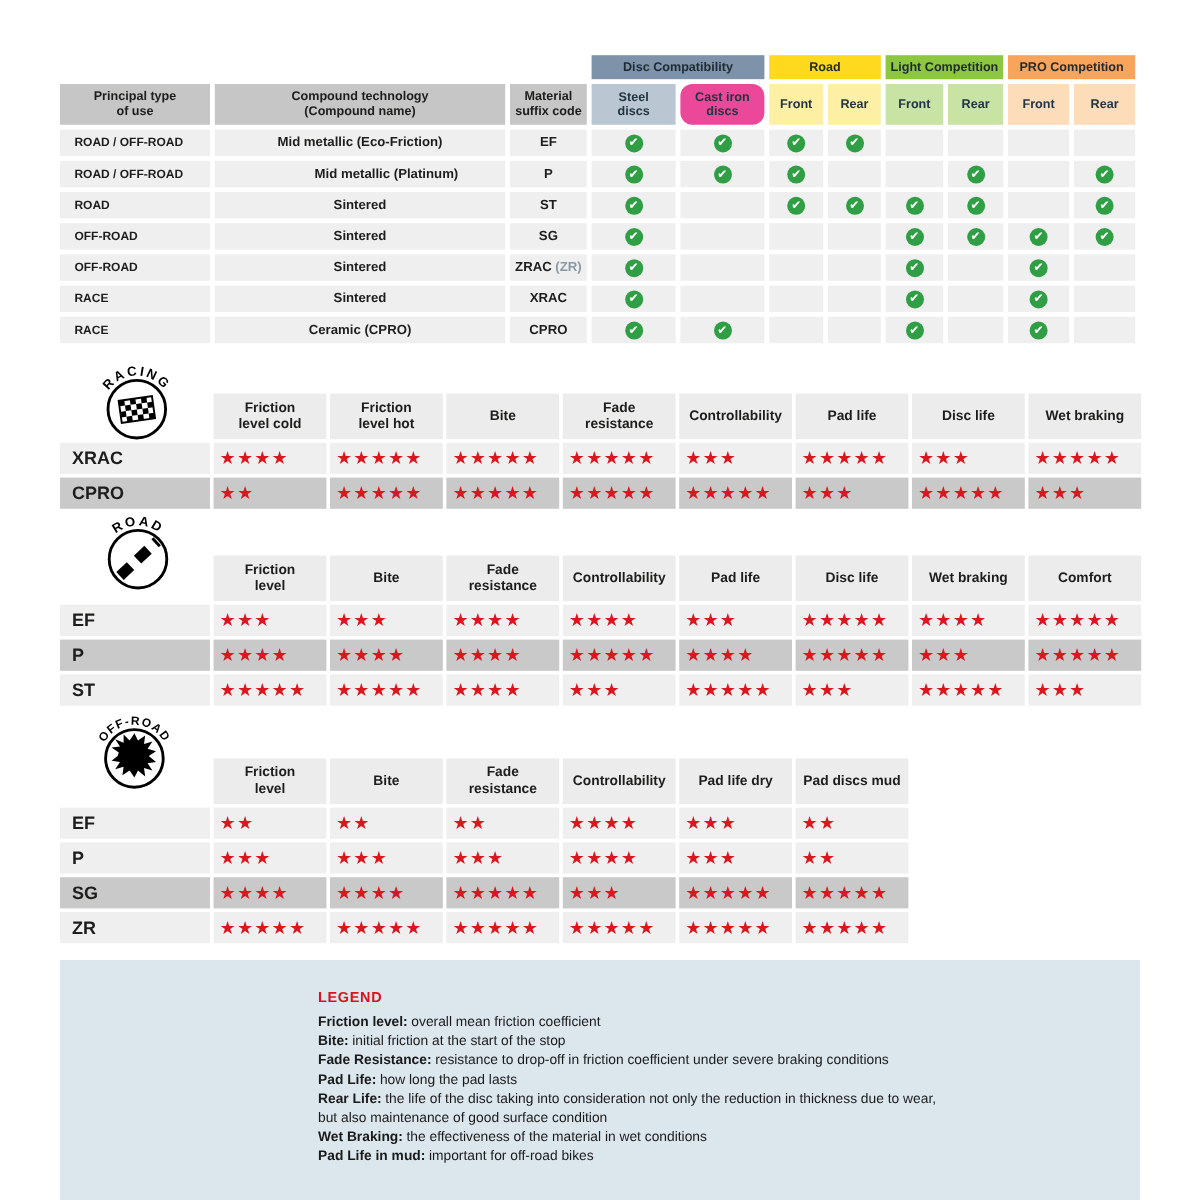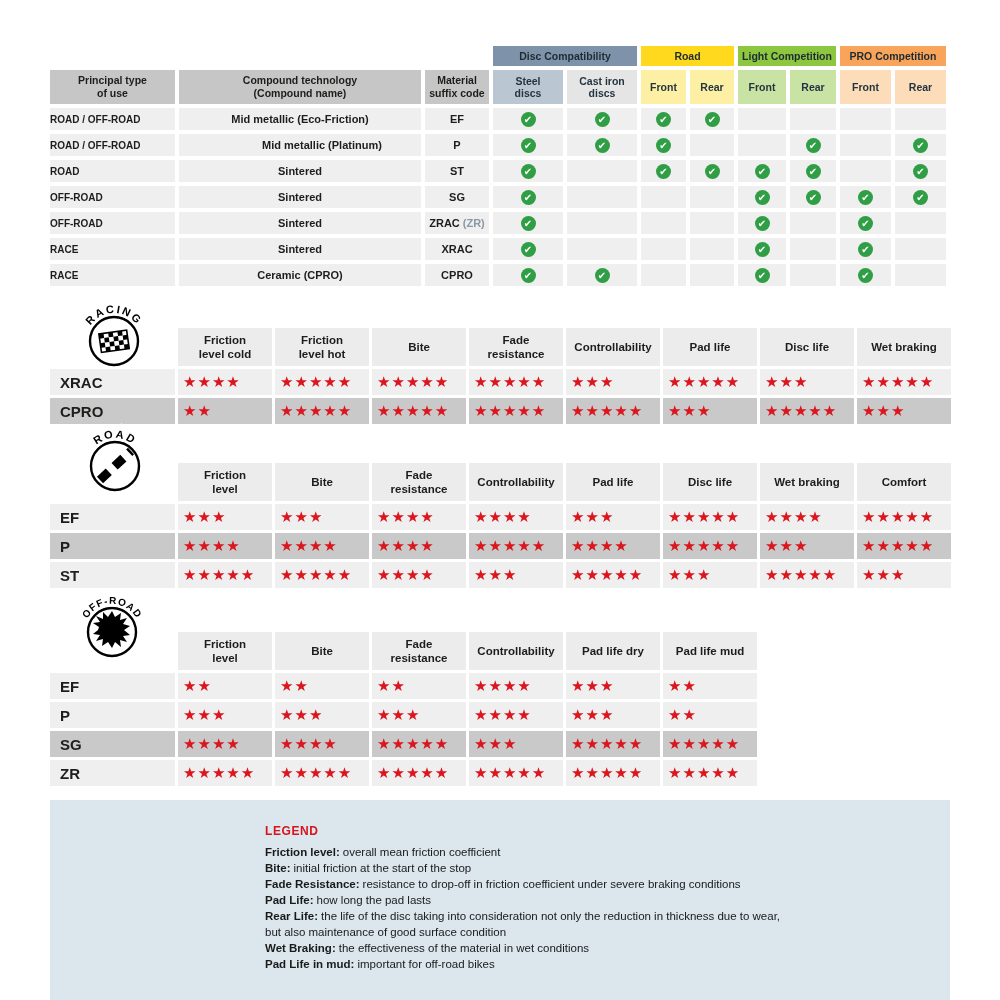--- a/index.html
+++ b/index.html
@@ -7,21 +7,21 @@
   .page{position:absolute;inset:0;margin-top:28px;}
   .cell{display:flex;align-items:center;justify-content:center;text-align:center;}
 
   
   .compat{position:absolute;left:50px;top:18px;display:grid;
     grid-template-columns:125px 242px 64px 70px 70px 45px 44px 48px 46px 51px 51px;
     grid-template-rows:20px 34px repeat(7,22px);gap:4px;}
   .group-cell{font-weight:bold;font-size:10.5px;color:#1e2b33;}
   .col-hdr{background:#c6c6c6;font-weight:bold;font-size:10.5px;line-height:1.2;white-space:pre-line;color:#1d1d1b;}
   .sub-hdr{font-weight:bold;font-size:10.5px;line-height:1.15;white-space:pre-line;color:#233541;}
-  .use-cell{background:#efefef;font-weight:bold;font-size:10px;justify-content:flex-start;text-align:left;}
+  .use-cell{background:#efefef;font-weight:bold;font-size:10px;justify-content:flex-start;padding-left:12px;text-align:left;}
   .compound-cell{background:#efefef;font-weight:600;font-size:11px;}
   .code-cell{background:#efefef;font-weight:bold;font-size:11px;gap:3px;}
   .code-note{color:#8a99a6;}
   .check-cell{background:#efefef;}
   .check{width:15px;height:15px;border-radius:50%;background:#2f9e44;color:#fff;font-size:10px;line-height:15px;text-align:center;font-family:"DejaVu Sans",sans-serif;display:inline-block;font-weight:bold;}
 
   
   .rating{position:absolute;display:grid;gap:3px;}
   .hdr{background:#ececec;font-weight:bold;font-size:11.5px;line-height:1.25;white-space:pre-line;}
   .spacer{background:transparent;}
@@ -50,21 +50,21 @@
       <div class="cell group-cell" style="grid-area: 1 / 8 / auto / span 2; background: rgb(141, 198, 63);">Light Competition</div>
       <div class="cell group-cell" style="grid-area: 1 / 10 / auto / span 2; background: rgb(249, 164, 91);">PRO Competition</div>
       <div class="cell col-hdr" style="grid-area: 2 / 1;">Principal type
 of use</div>
       <div class="cell col-hdr" style="grid-area: 2 / 2;">Compound technology
 (Compound name)</div>
       <div class="cell col-hdr" style="grid-area: 2 / 3;">Material
 suffix code</div>
       <div class="cell sub-hdr" style="grid-area: 2 / 4; background: rgb(186, 199, 211);">Steel
 discs</div>
-      <div class="cell sub-hdr" style="grid-area: 2 / 5; background: #e5e5e5;">Cast iron
+      <div class="cell sub-hdr" style="grid-area: 2 / 5; background: #ec4899; border-radius: 10px;">Cast iron
 discs</div>
       <div class="cell sub-hdr" style="grid-area: 2 / 6; background: rgb(253, 240, 164);">Front</div>
       <div class="cell sub-hdr" style="grid-area: 2 / 7; background: rgb(253, 240, 164);">Rear</div>
       <div class="cell sub-hdr" style="grid-area: 2 / 8; background: rgb(200, 227, 164);">Front</div>
       <div class="cell sub-hdr" style="grid-area: 2 / 9; background: rgb(200, 227, 164);">Rear</div>
       <div class="cell sub-hdr" style="grid-area: 2 / 10; background: rgb(253, 220, 186);">Front</div>
       <div class="cell sub-hdr" style="grid-area: 2 / 11; background: rgb(253, 220, 186);">Rear</div>
       <div class="cell use-cell" style="grid-area: 3 / 1;">ROAD / OFF-ROAD</div>
       <div class="cell compound-cell" style="grid-area: 3 / 2;">Mid metallic (Eco-Friction)</div>
       <div class="cell code-cell" style="grid-area: 3 / 3;">
@@ -421,21 +421,21 @@
   </svg>
   <div id="offroad-table" class="rating" style="left: 50px; top: 604px; grid-template-columns: 125px repeat(6, 94px); grid-template-rows: 38px repeat(4, 26px);">
       <div class="cell spacer"></div>
       <div class="cell hdr">Friction
 level</div>
       <div class="cell hdr">Bite</div>
       <div class="cell hdr">Fade
 resistance</div>
       <div class="cell hdr">Controllability</div>
       <div class="cell hdr">Pad life dry</div>
-      <div class="cell hdr">Pad life mud</div>
+      <div class="cell hdr">Pad discs mud</div>
       <div class="cell label-cell row-light">EF</div>
       <div class="cell stars-cell row-light">
         <span class="stars">★★</span>
       </div>
       <div class="cell stars-cell row-light">
         <span class="stars">★★</span>
       </div>
       <div class="cell stars-cell row-light">
         <span class="stars">★★</span>
       </div>

